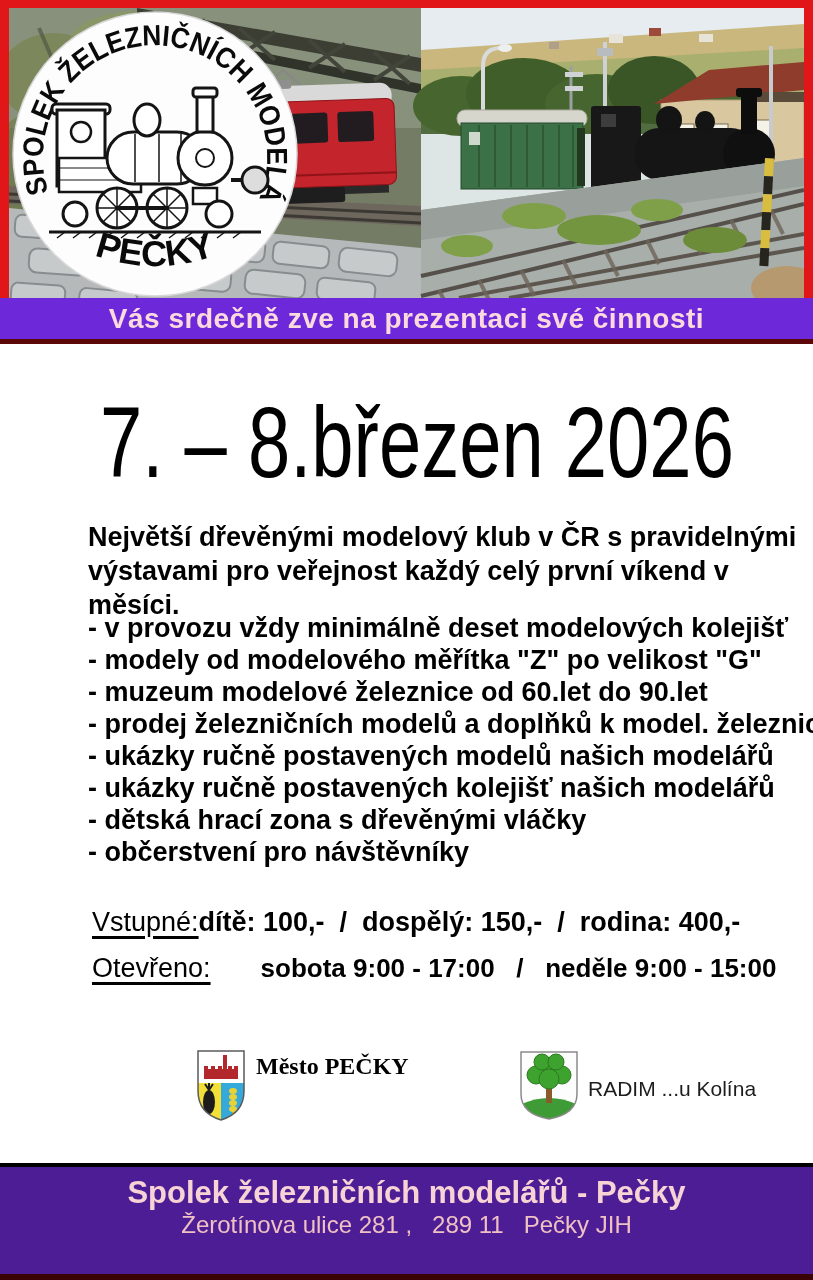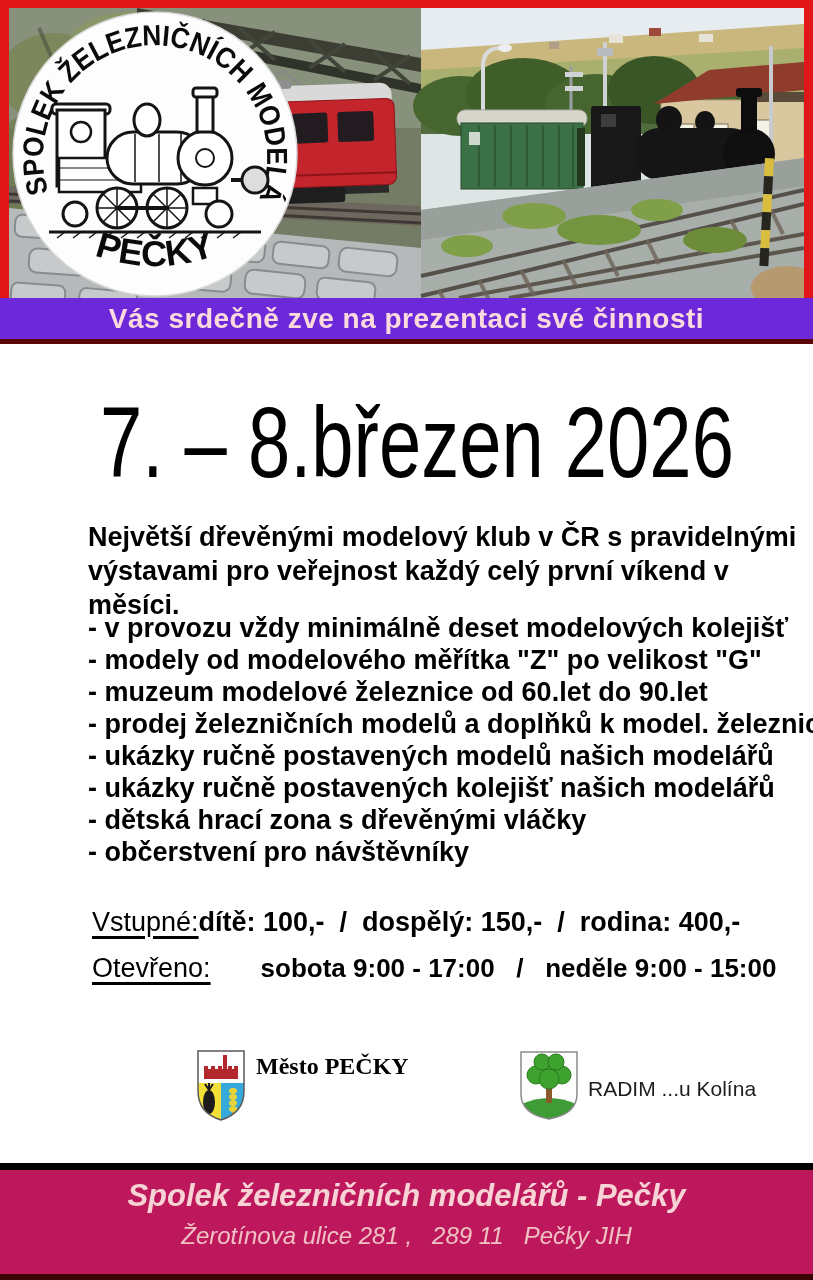--- a/index.html
+++ b/index.html
@@ -36,24 +36,24 @@
 
   
   .sponsor-shield{position:absolute;}
   .pecky-shield{left:197px;top:1050px;}
   .pecky-label{position:absolute;left:256px;top:1053px;font-family:"Liberation Serif",serif;
                font-weight:bold;font-size:24px;}
   .radim-shield{left:520px;top:1051px;}
   .radim-label{position:absolute;left:588px;top:1077px;font-size:21px;font-weight:500;color:#1d1d1d;}
 
   
-  .footer{position:absolute;top:1163px;left:0;right:0;bottom:0;background:#be185d;
-          border-top:7px solid #000000;text-align:center;font-style:italic;}
+  .footer{position:absolute;top:1163px;left:0;right:0;bottom:0;background:#4c1d95;
+          border-top:4px solid #000000;text-align:center;}
   .footer-title{margin-top:8px;font-size:31px;font-weight:bold;color:#f7d3d5;}
-  .footer-address{margin-top:8px;font-size:24px;color:#f0c1c3;white-space:pre;}
+  .footer-address{margin-top:0;font-size:24px;color:#f0c1c3;white-space:pre;}
   .footer-contact{margin-top:6px;display:flex;justify-content:center;gap:72px;
                   font-size:24px;color:#f0c1c3;}
   .footer-strip{position:absolute;bottom:0;left:0;right:0;height:6px;background:#3a0304;}
 </style>
 </head>
 <body>
 
 <div class="poster">
 
   <div class="photo-frame">

